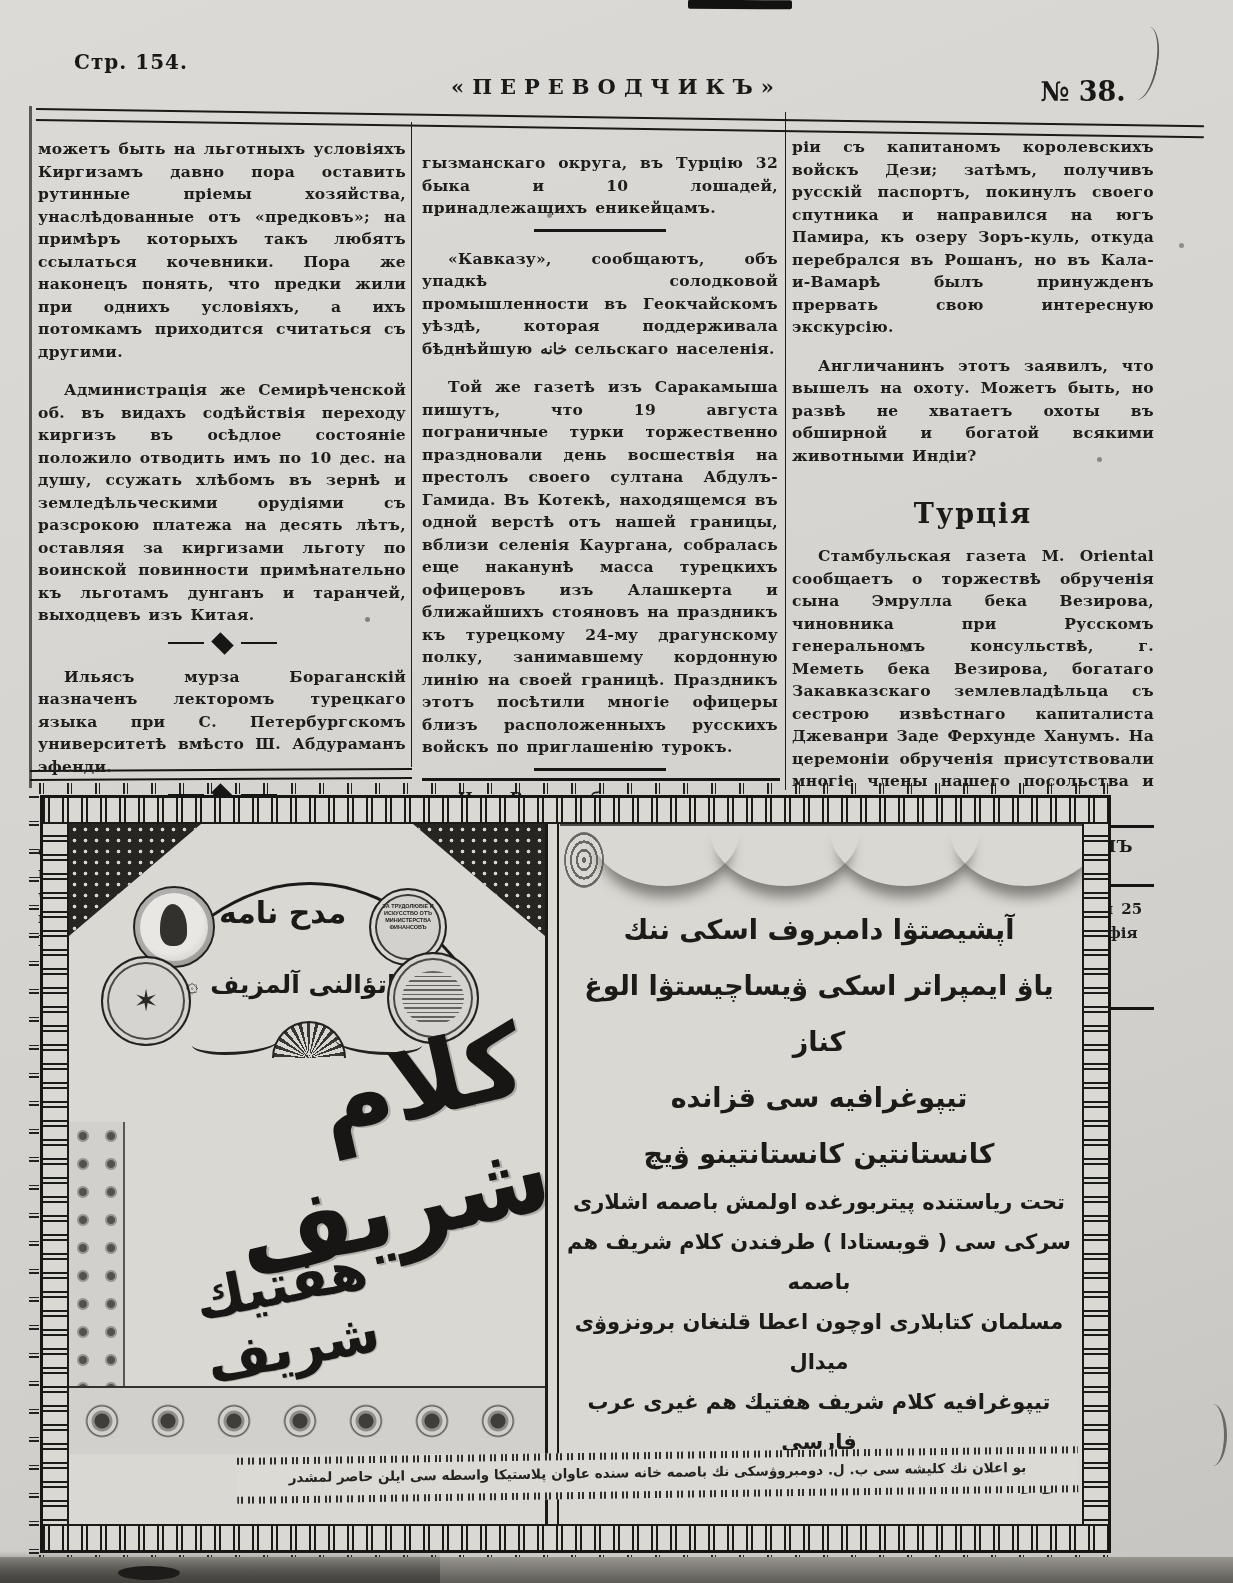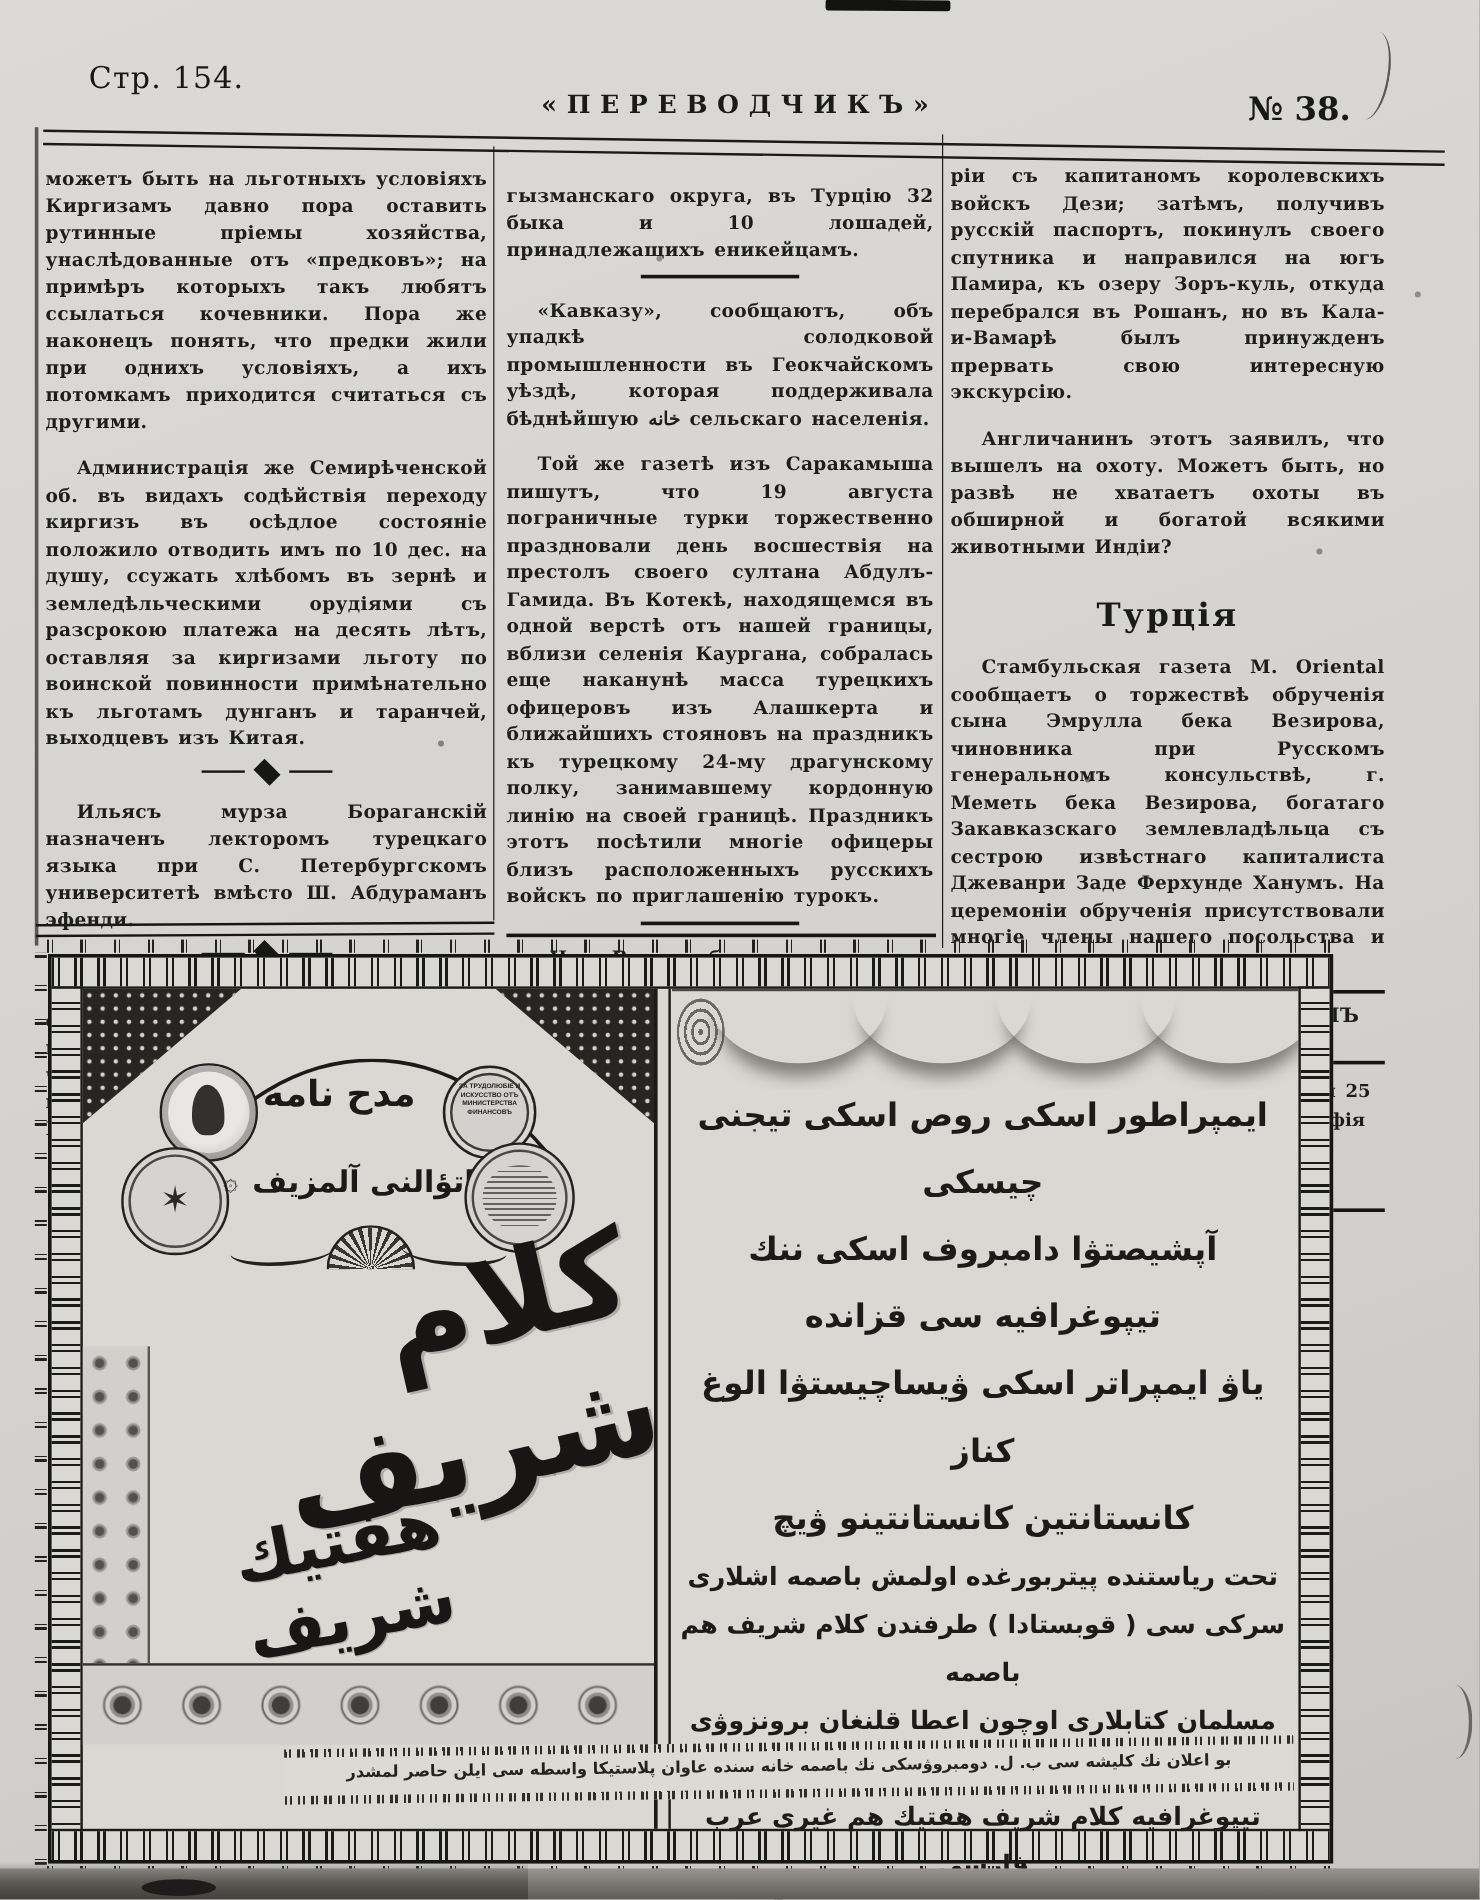--- a/index.html
+++ b/index.html
@@ -15,21 +15,21 @@
   .right-curve{left:1198px;top:1404px;width:26px;height:62px;border-right:3px solid #6a6864;border-radius:50%;}
   .scan-bottom{left:0;right:0;bottom:0;height:26px;background:linear-gradient(180deg,#97958e,#5d5b55);}
   .scan-bottom-dark{left:0;bottom:0;width:440px;height:32px;background:linear-gradient(180deg,rgba(0,0,0,0),#44423e);}
   .scan-blob{left:118px;bottom:3px;width:62px;height:14px;background:#1d1c1a;border-radius:50%;}
   .speck{left:0;top:0;width:3px;height:3px;border-radius:50%;background:transparent;
     box-shadow:548px 214px 0 1px #908e8a,905px 648px 0 1px #7a7874,366px 618px 0 1px #83817d,
                1180px 244px 0 1px #908e8a,642px 1196px 0 1px #7a7874,152px 1214px 0 1px #83817d,
                986px 1004px 0 1px #908e8a,1098px 458px 0 1px #8a8884,480px 940px 0 1px #8a8884;}
 
   
-  .page-num{left:74px;top:50px;font-size:25px;font-weight:400;color:#181816;letter-spacing:1px;}
+  .page-num{left:74px;top:50px;font-size:20px;font-weight:700;color:#181816;letter-spacing:1px;}
   .masthead{left:0;right:0;top:74px;text-align:center;font-size:21px;font-weight:700;letter-spacing:8px;color:#1a1a18;}
   .issue-num{left:1040px;top:76px;font-size:27px;font-weight:700;color:#181816;}
   .hrule{left:36px;top:108px;width:1168px;height:9px;border-top:2px solid #1a1a18;border-bottom:2px solid #1a1a18;
          transform:rotate(.85deg);transform-origin:left center;}
 
   
   .col{color:#1d1d1b;font-weight:700;}
   .col p{margin:16px 0 9px 0;font-size:15.5px;line-height:22.5px;text-align:justify;word-spacing:2px;letter-spacing:.3px;}
   .ind{text-indent:26px;}
   .col1{left:38px;top:122px;width:368px;}
@@ -239,24 +239,23 @@
 
       <div class="abs panel-right">
         <div class="abs garland">
           <div class="abs coil"></div>
           <div class="abs swag" style="left:30px"></div>
           <div class="abs swag" style="left:150px"></div>
           <div class="abs swag" style="left:270px"></div>
           <div class="abs swag" style="left:390px"></div>
         </div>
         <div class="abs ar-lines" dir="rtl">
-          <div class="ar-big">ايمپراطور اسكى روص اسكى تيجنى چيسكى</div>
           <div class="ar-big">آپشيصتۋا دامبروف اسكى ننك</div>
+          <div class="ar-big">ياۋ ايمپراتر اسكى ۋيساچيستۋا الوغ كناز</div>
           <div class="ar-big">تيپوغرافيه سى قزانده</div>
-          <div class="ar-big">ياۋ ايمپراتر اسكى ۋيساچيستۋا الوغ كناز</div>
           <div class="ar-big">كانستانتين كانستانتينو ۋيچ</div>
           <div class="ar-small">تحت رياستنده پيتربورغده اولمش باصمه اشلارى</div>
           <div class="ar-small">سركى سى ( قوبستادا ) طرفندن كلام شريف هم باصمه</div>
           <div class="ar-small">مسلمان كتابلارى اوچون اعطا قلنغان برونزوۋى ميدال</div>
           <div class="ar-small">تيپوغرافيه كلام شريف هفتيك هم غيرى عرب فارسى</div>
           <div class="ar-small">وتركى تل لرونده كتابلار باصارغه زاكاز آله دور</div>
 
         </div>
       </div>
 

